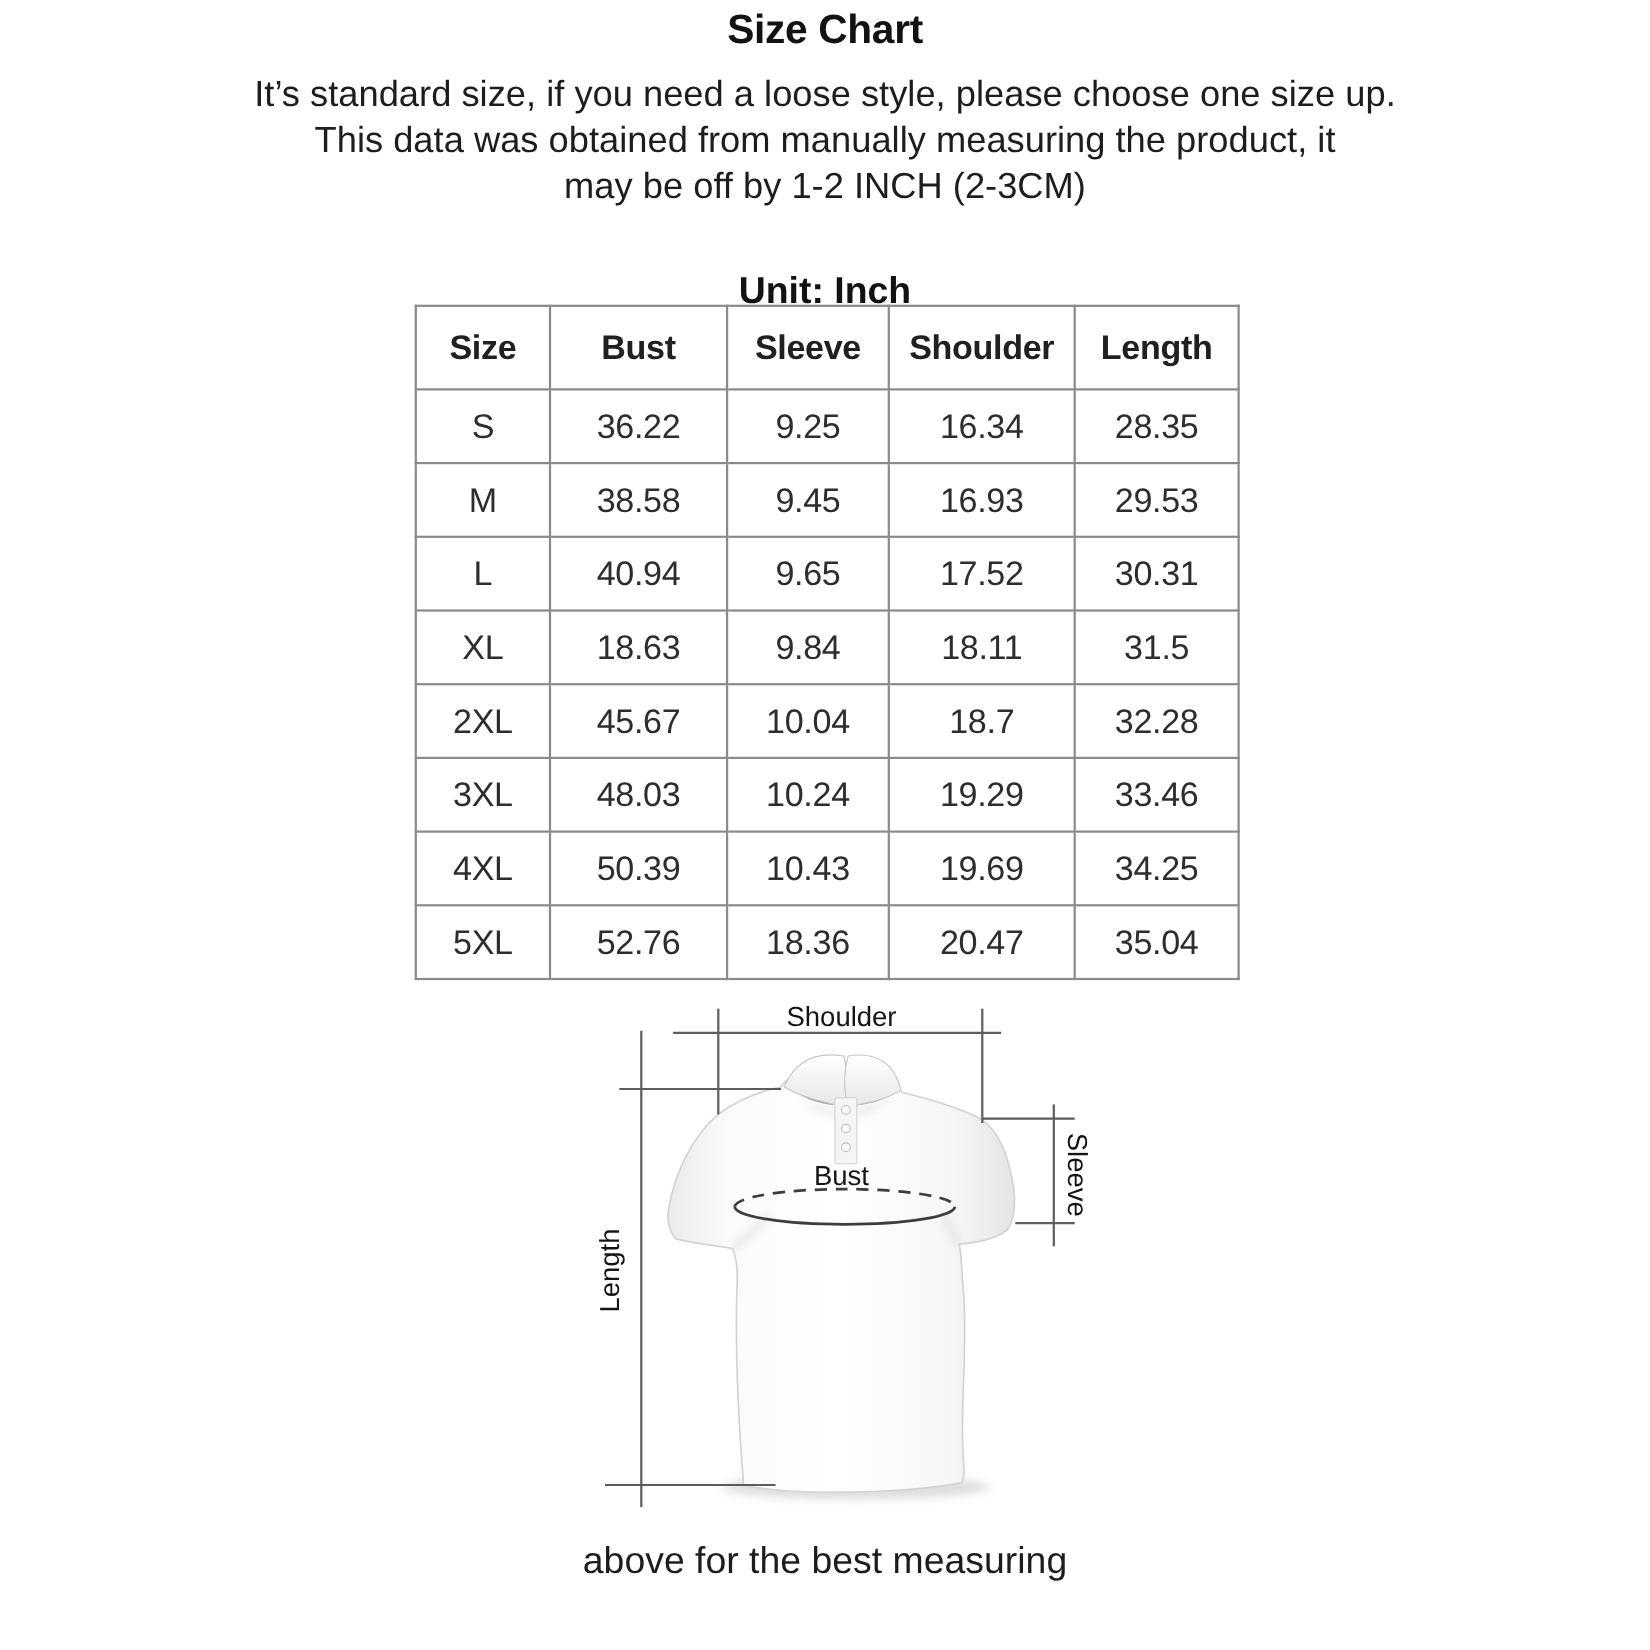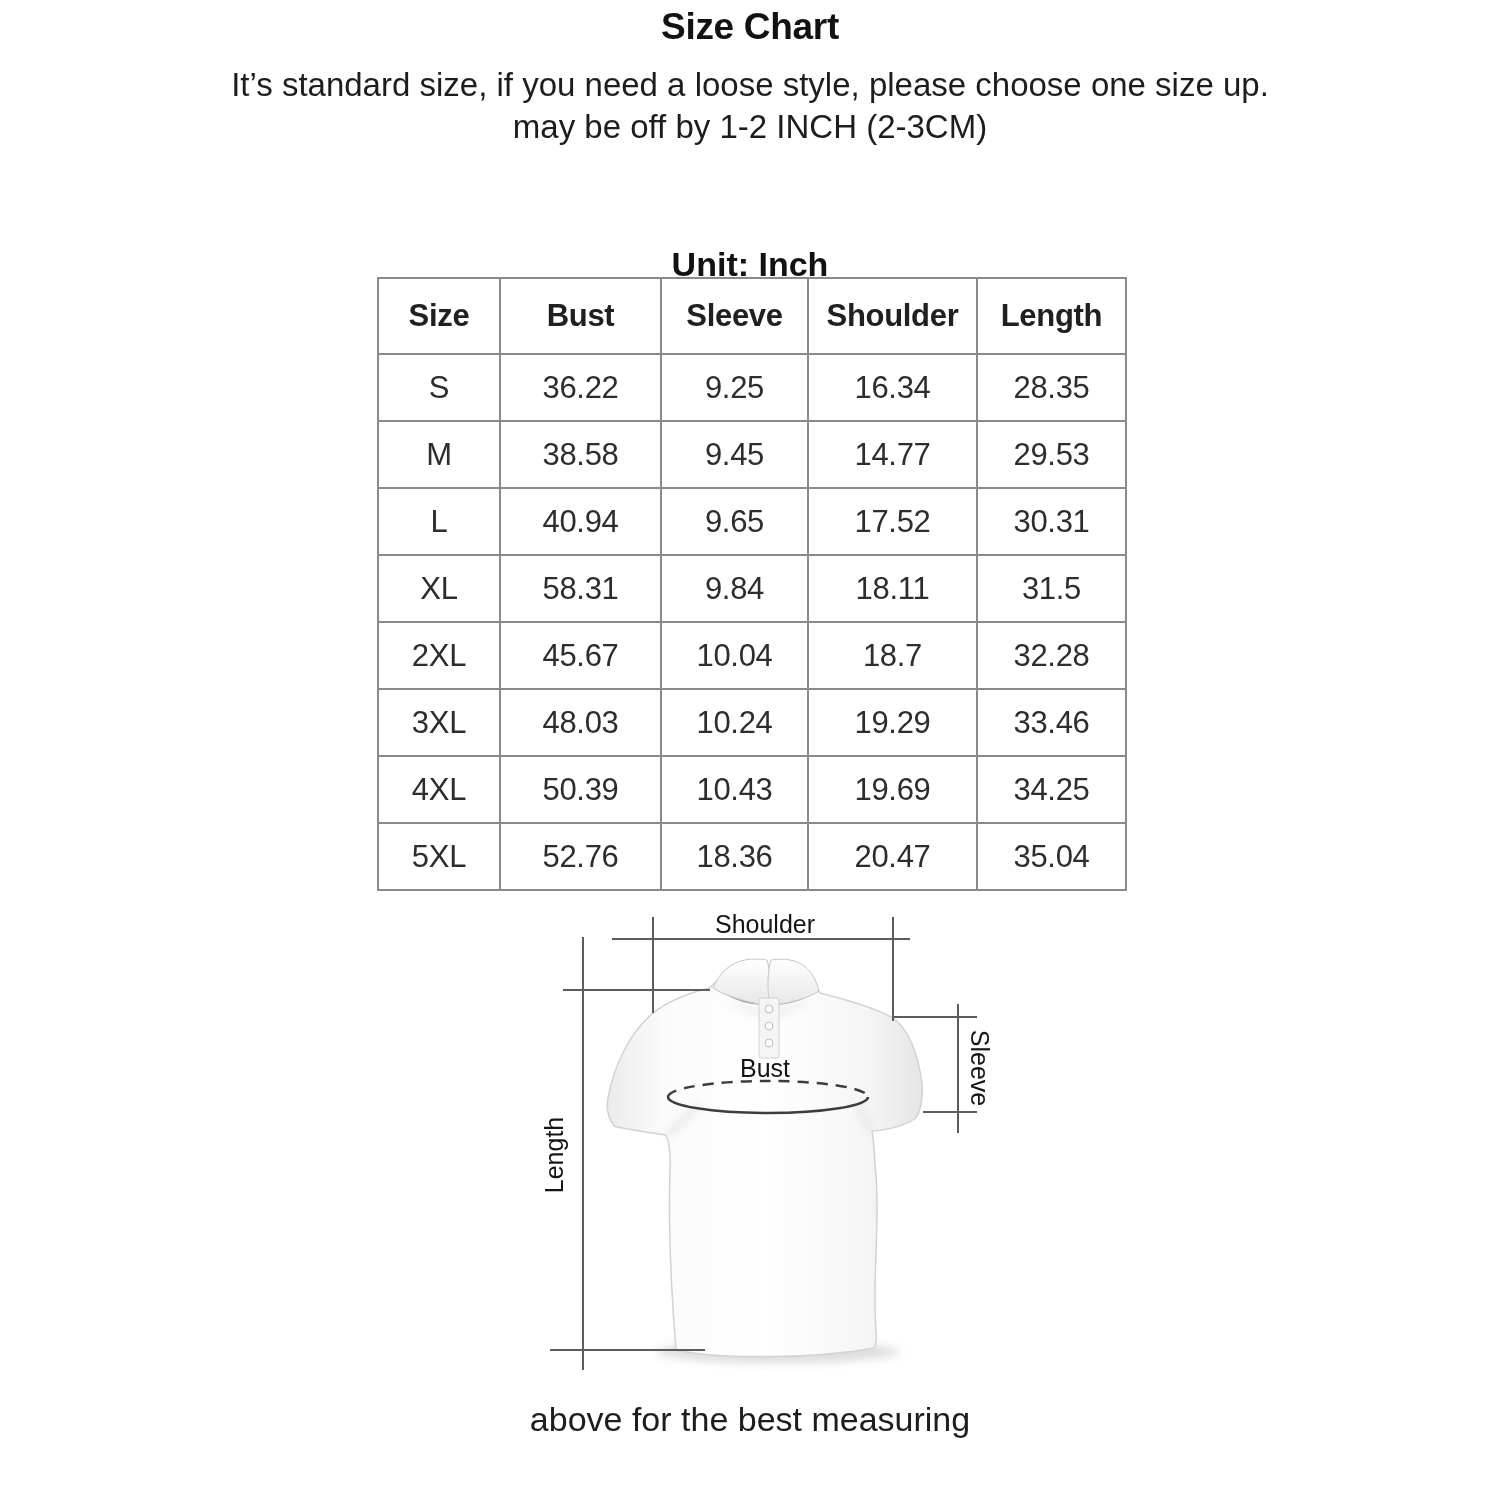--- a/index.html
+++ b/index.html
@@ -29,20 +29,21 @@
 </style>
 </head>
 <body>
 
 <div class="page">
 
   <div class="center-text title">Size Chart</div>
 
   <div class="center-text desc">
     <div class="line">It’s standard size, if you need a loose style, please choose one size up.</div>
+    <div class="line">This data was obtained from manually measuring the product, it</div>
     <div class="line">may be off by 1-2 INCH (2-3CM)</div>
   </div>
 
   <div class="center-text unit">Unit: Inch</div>
 
   <table class="size-table">
     <colgroup>
       <col style="width:122px">
         <col style="width:161px">
         <col style="width:147px">
@@ -63,33 +64,33 @@
         <td>S</td>
         <td>36.22</td>
         <td>9.25</td>
         <td>16.34</td>
         <td>28.35</td>
       </tr>
       <tr>
         <td>M</td>
         <td>38.58</td>
         <td>9.45</td>
-        <td>14.77</td>
+        <td>16.93</td>
         <td>29.53</td>
       </tr>
       <tr>
         <td>L</td>
         <td>40.94</td>
         <td>9.65</td>
         <td>17.52</td>
         <td>30.31</td>
       </tr>
       <tr>
         <td>XL</td>
-        <td>58.31</td>
+        <td>18.63</td>
         <td>9.84</td>
         <td>18.11</td>
         <td>31.5</td>
       </tr>
       <tr>
         <td>2XL</td>
         <td>45.67</td>
         <td>10.04</td>
         <td>18.7</td>
         <td>32.28</td>

